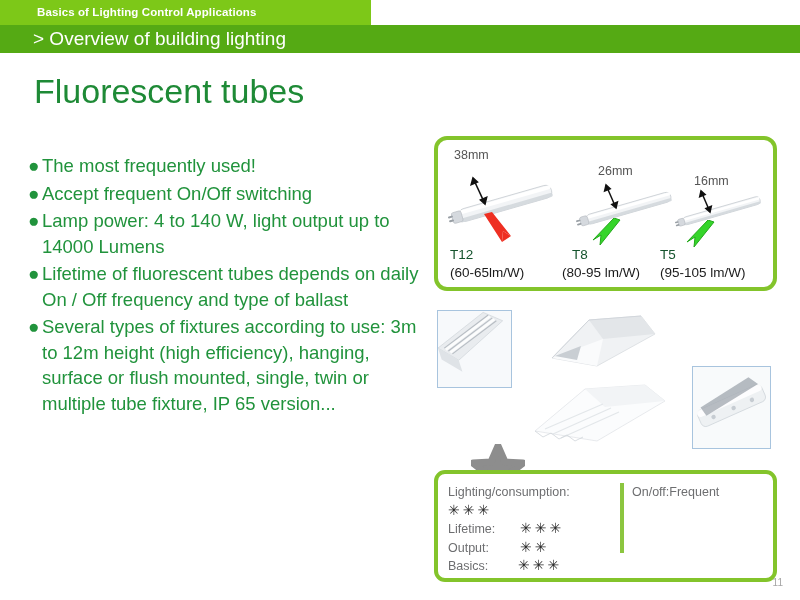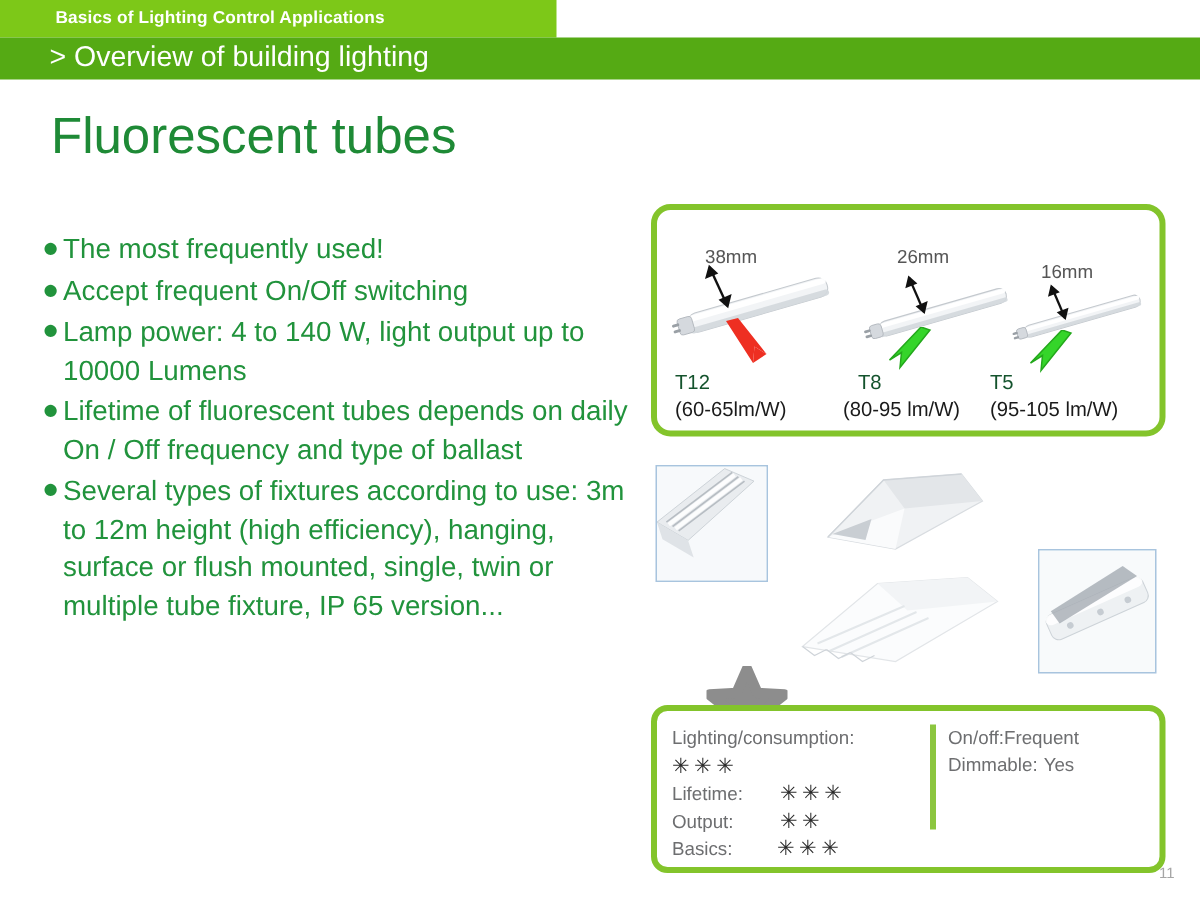--- a/index.html
+++ b/index.html
@@ -196,36 +196,36 @@
   <div class="bullet-row">
     <span class="bullet-dot">●</span>
     <span class="bullet-text">The most frequently used!</span>
   </div>
   <div class="bullet-row">
     <span class="bullet-dot">●</span>
     <span class="bullet-text">Accept frequent On/Off switching</span>
   </div>
   <div class="bullet-row">
     <span class="bullet-dot">●</span>
-    <span class="bullet-text">Lamp power: 4 to 140 W, light output up to 10000 Lumens</span>
+    <span class="bullet-text">Lamp power: 4 to 140 W, light output up to 14000 Lumens</span>
   </div>
   <div class="bullet-row">
     <span class="bullet-dot">●</span>
     <span class="bullet-text">Lifetime of fluorescent tubes depends on daily On / Off frequency and type of ballast</span>
   </div>
   <div class="bullet-row">
     <span class="bullet-dot">●</span>
     <span class="bullet-text">Several types of fixtures according to use: 3m to 12m height (high efficiency), hanging, surface or flush mounted, single, twin or multiple tube fixture, IP 65 version...</span>
   </div>
 </div>
 
 <div class="panel-tubes">
 
   <div class="tube-group" style="left:0;top:0;width:130px;height:150px;">
-    <div class="tube-label" style="left:32px;top:8px;margin-top:16px;">38mm</div>
+    <div class="tube-label" style="left:16px;top:8px;">38mm</div>
     <svg width="130" height="90" style="position:absolute;left:0;top:22px;">
       <g transform="rotate(-16 60 45)">
         <rect x="20" y="37" width="96" height="13" rx="6" fill="#f2f4f6" stroke="#c4c9ce" stroke-width="0.7"></rect>
         <rect x="20" y="38" width="96" height="4" rx="2" fill="#ffffff" opacity="0.95"></rect>
         <rect x="20" y="46" width="96" height="4" rx="2" fill="#d3d8dd" opacity="0.9"></rect>
         <rect x="13" y="38" width="10" height="11" rx="2" fill="#d5d9de" stroke="#b4b9bf" stroke-width="0.6"></rect>
         <rect x="9" y="40.5" width="5" height="2" rx="1" fill="#9aa0a6"></rect>
         <rect x="9" y="44.5" width="5" height="2" rx="1" fill="#9aa0a6"></rect>
       </g>
 
@@ -386,20 +386,16 @@
     </div>
   </div>
 
   <div class="info-divider"></div>
 
   <div class="info-col-right">
     <div class="info-line">
       <span class="info-key">On/off:</span>
       <span class="info-key">Frequent</span>
     </div>
-    <div class="info-line">
-      <span class="info-key" style="margin-right:4px;">Dimmable:</span>
-      <span class="info-key">Yes</span>
-    </div>
   </div>
 </div>
 
 <div class="page-num">11</div>
 
 </body></html>

